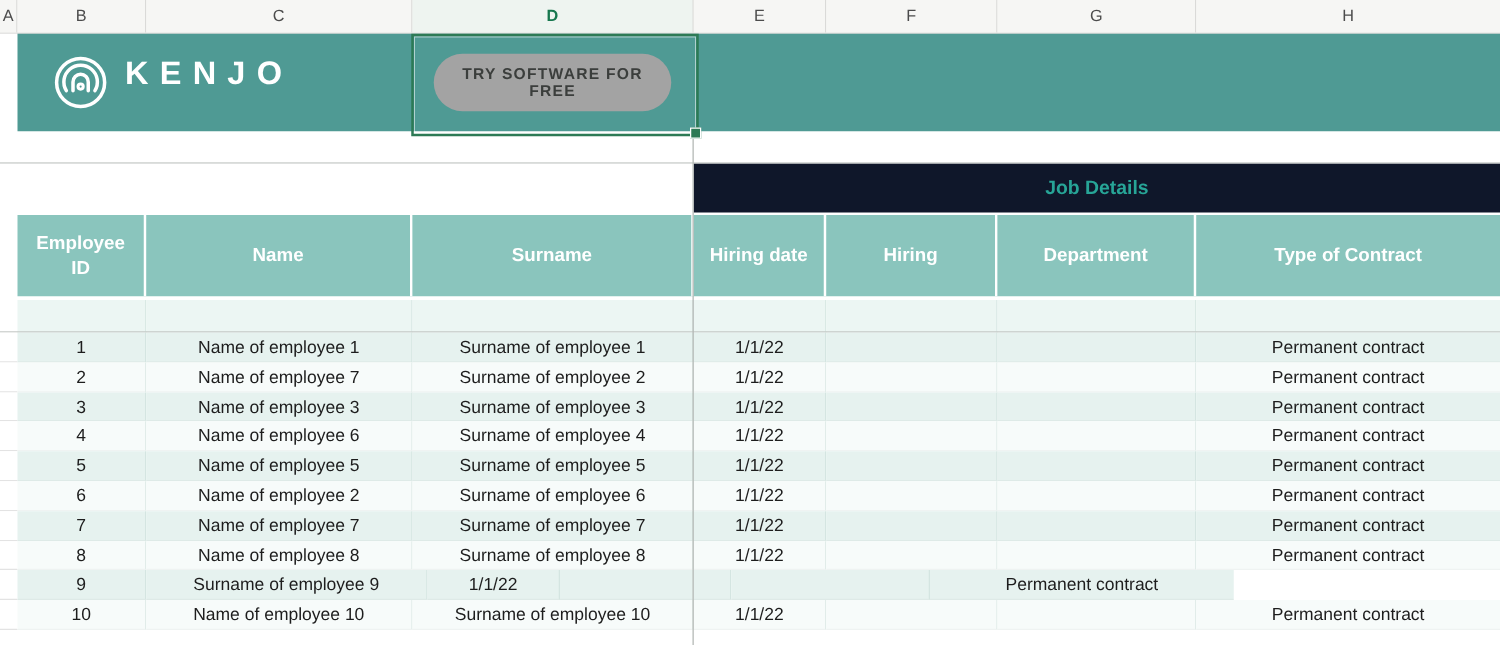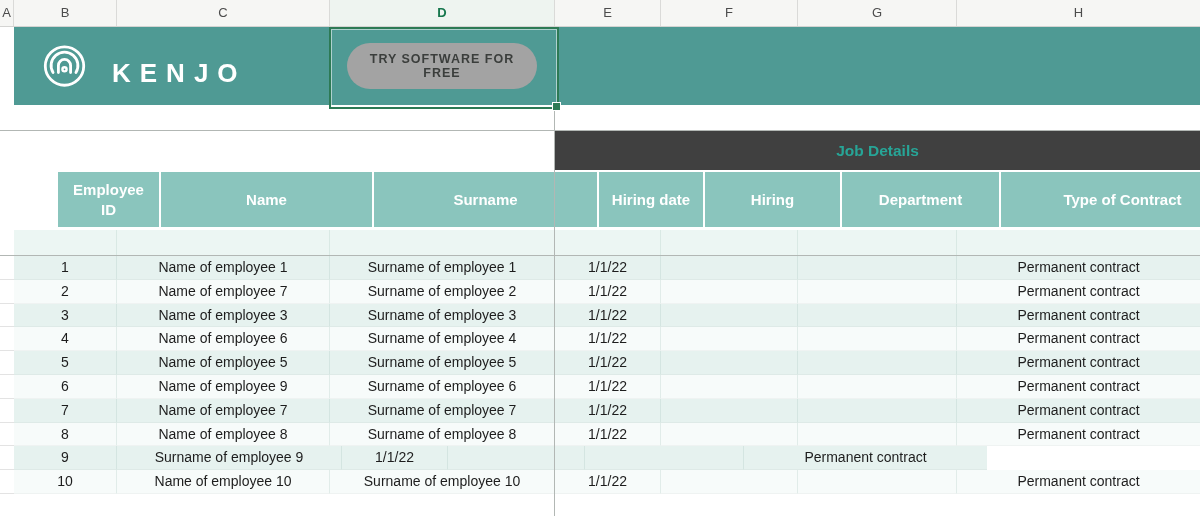--- a/index.html
+++ b/index.html
@@ -19,21 +19,21 @@
     text-align:center;line-height:26px;font-size:13px;color:#4c4c4c;
     border-right:1px solid #dadad8;background:#f6f6f4;
   }
   .col-letter:last-child{border-right:none;}
   .col-letter.selected{color:#17774e;background:#eef4f0;font-weight:bold;}
 
   
   .banner-row{height:78px;position:relative;}
   .gutter{background:#ffffff;}
   .banner{flex:1;background:#4f9a94;position:relative;}
-  .logo{position:absolute;left:28px;top:50%;transform:translateY(-50%);display:flex;align-items:flex-end;gap:12px;}
+  .logo{position:absolute;left:28px;top:50%;transform:translateY(-50%);display:flex;align-items:flex-start;}
   .logo svg{width:45px;height:45px;display:block;}
   .brand{color:#fff;font-size:26px;font-weight:800;letter-spacing:9px;margin-left:13px;white-space:nowrap;}
   .cta{
     position:absolute;left:333px;top:16px;width:190px;height:46px;border:none;
     background:#a3a3a3;border-radius:23px;font-family:inherit;
     font-size:12.5px;font-weight:700;letter-spacing:1px;color:#3b3e3c;cursor:pointer;
   }
   .selection{
     position:absolute;left:315px;top:0;width:226px;height:78px;
     border:2px solid #2d7a55;box-shadow:inset 0 0 0 1px rgba(255,255,255,.55);
@@ -41,27 +41,27 @@
   }
   .fill-handle{
     position:absolute;right:-4px;bottom:-4px;width:7px;height:7px;
     background:#2d7a55;border:1px solid #fff;pointer-events:auto;
   }
 
   
   .gap1{height:26px;background:#fff;border-bottom:1px solid #b2b7b4;}
   .band-row{height:39px;background:#fff;}
   .band-cell{
-    width:645px;background:#404040;display:flex;align-items:center;justify-content:center;
+    width:645px;background:#0f172a;display:flex;align-items:center;justify-content:center;
     font-size:15.5px;font-weight:bold;color:#27a597;
   }
   .gap-white{background:#fff;}
 
   
-  .thead-row{height:55px;margin-top:2px;padding-left:44px;}
+  .thead-row{height:65px;margin-top:2px;}
   .th{
     background:#8ac5bd;color:#fff;font-weight:bold;font-size:15px;line-height:1.3;
     display:flex;align-items:center;justify-content:center;text-align:center;
     border-right:2px solid #fff;padding:0 8px;
   }
   .th:last-child{border-right:none;}
   .gap2{height:3px;background:#fff;}
 
   
   .empty-row{height:26px;border-bottom:1px solid #b2b7b4;}
@@ -198,21 +198,21 @@
       <div class="td w-C">Name of employee 5</div>
       <div class="td w-D">Surname of employee 5</div>
       <div class="td w-E">1/1/22</div>
       <div class="td w-F"></div>
       <div class="td w-G"></div>
       <div class="td w-H">Permanent contract</div>
     </div>
     <div class="row data-row white">
       <div class="w-A cell-a"></div>
       <div class="td w-B">6</div>
-      <div class="td w-C">Name of employee 9</div>
+      <div class="td w-C">Name of employee 2</div>
       <div class="td w-D">Surname of employee 6</div>
       <div class="td w-E">1/1/22</div>
       <div class="td w-F"></div>
       <div class="td w-G"></div>
       <div class="td w-H">Permanent contract</div>
     </div>
     <div class="row data-row mint">
       <div class="w-A cell-a"></div>
       <div class="td w-B">7</div>
       <div class="td w-C">Name of employee 7</div>

